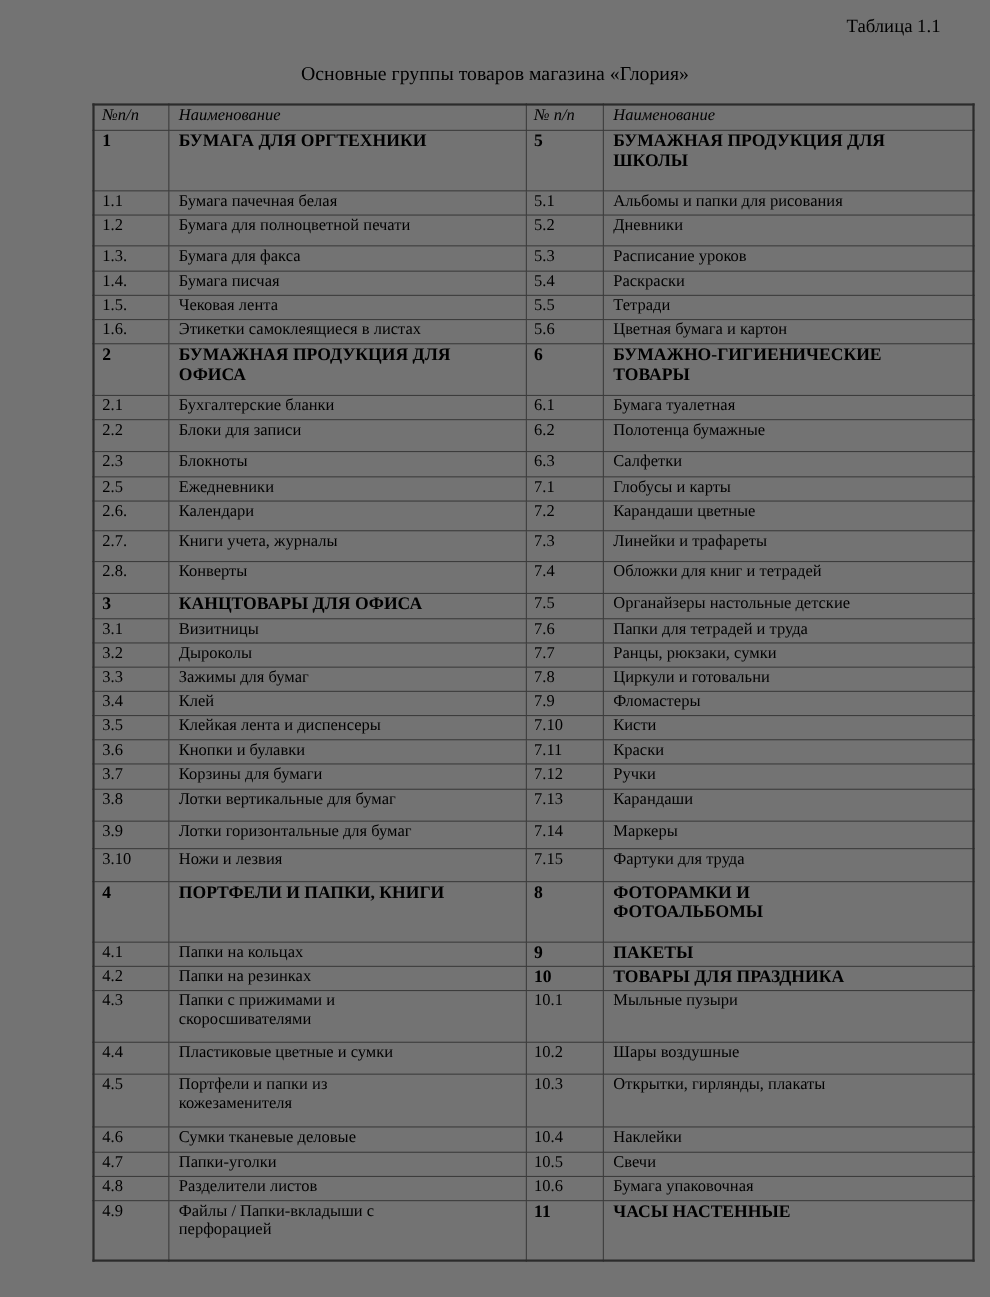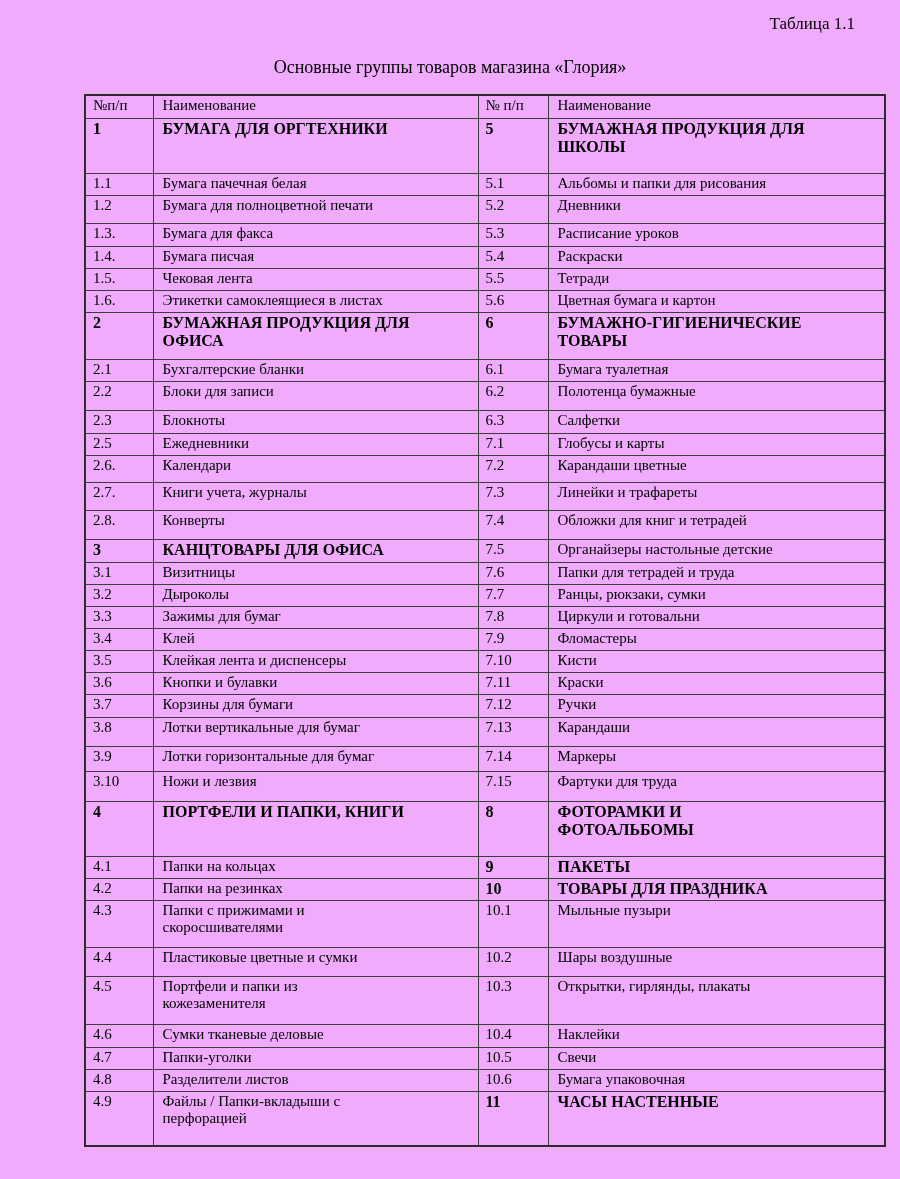--- a/index.html
+++ b/index.html
@@ -6,21 +6,21 @@
     margin: 0;
     padding: 0;
     background: #ffffff;
     color: #000000;
     font-family: "Liberation Serif", "DejaVu Serif", serif;
   }
   .page {
     position: relative;
     width: 900px;
     height: 1179px;
-    background: #f0abfc;
+    background: #737373;
     overflow: hidden;
   }
   .table-label {
     margin: 14px 45px 0 0;
     text-align: right;
     font-size: 17px;
     line-height: 1.15;
   }
   .doc-title {
     margin: 23px 0 0 0;
@@ -39,21 +39,21 @@
   table.goods-table th,
   table.goods-table td {
     border: 1px solid #3c3c3c;
     vertical-align: top;
     text-align: left;
     overflow: hidden;
   }
   th.num, td.num { padding: 1px 2px 1px 7px; font-weight: normal; }
   th.name, td.name { padding: 1px 5px 1px 9px; font-weight: normal; }
   td.name { white-space: pre-line; }
-  thead tr { height: 23px; }
+  thead tr { height: 23px; font-style: italic; }
   td.section {
     font-weight: bold;
     font-size: 16px;
   }
 </style>
 </head>
 <body>
 
 <div class="page">
 

